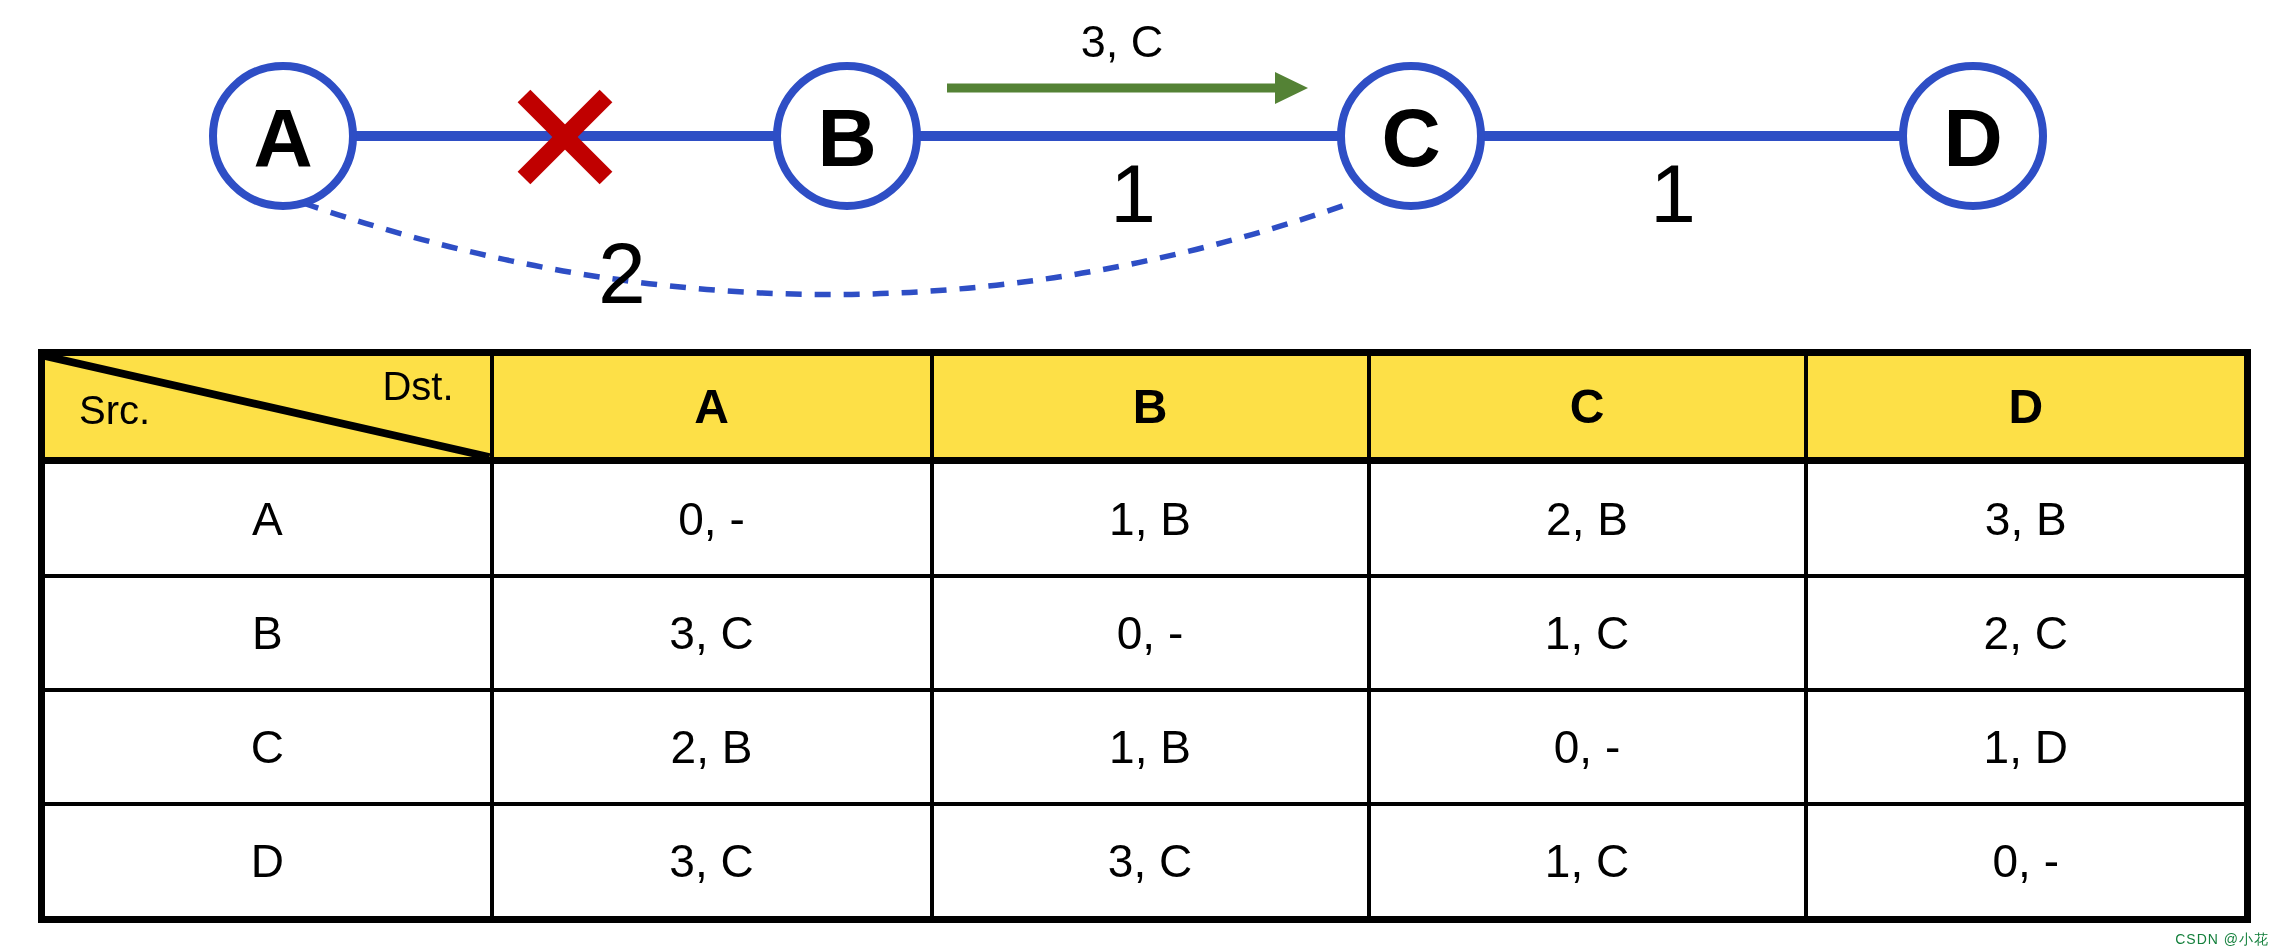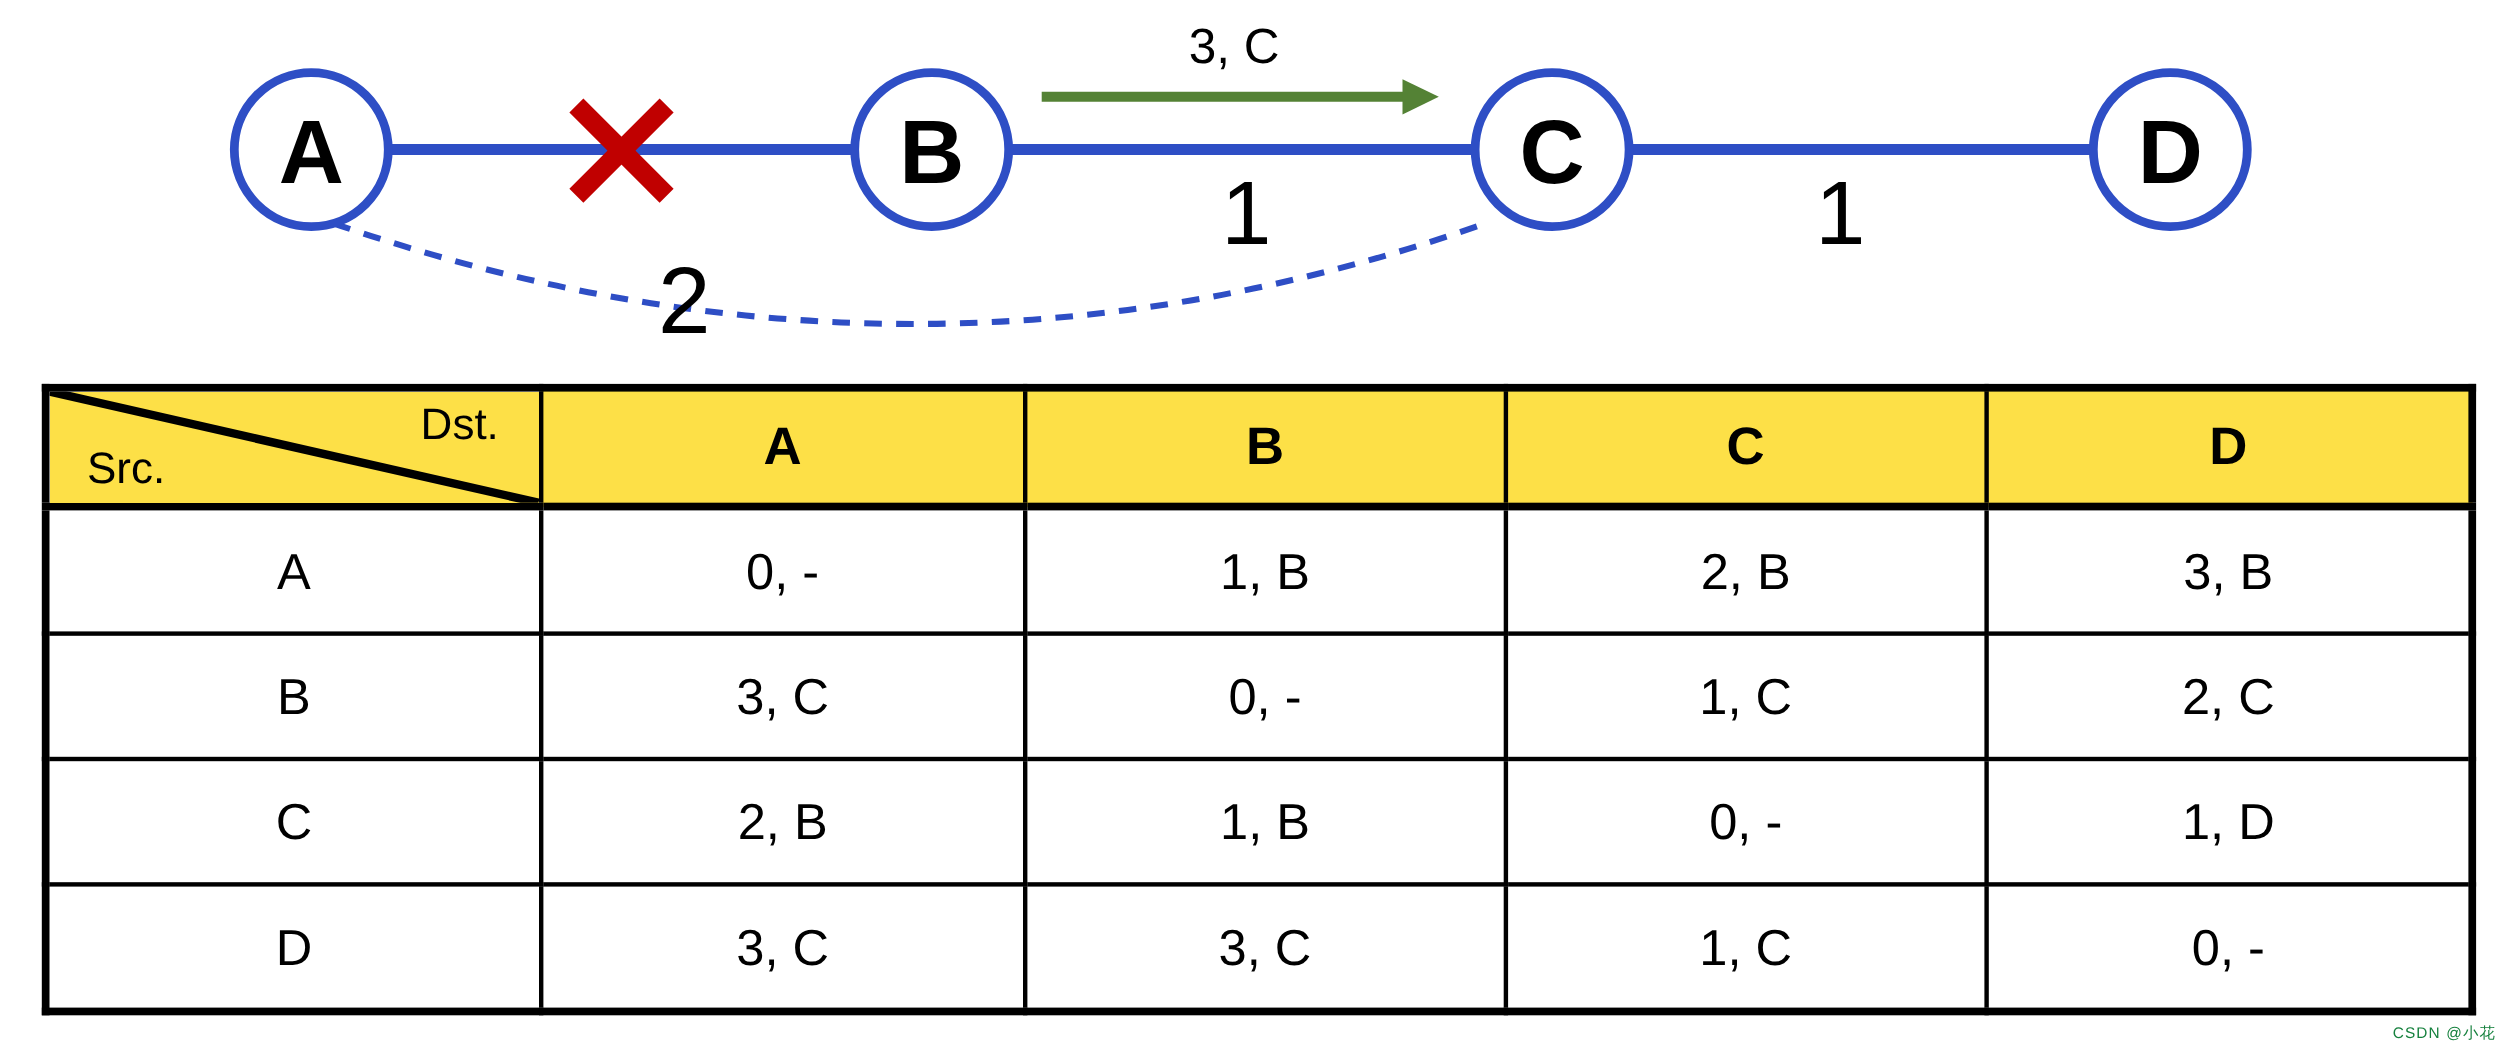--- a/index.html
+++ b/index.html
@@ -45,21 +45,21 @@
     color:#000;
   }
   td.highlight{color:#c00000;}
   th.corner{position:relative;padding:0;}
   .corner-svg{position:absolute;left:0;top:0;width:100%;height:100%;}
   .corner-dst{
     position:absolute;top:8px;right:36px;
     font-weight:normal;font-size:40px;color:#000;
   }
   .corner-src{
-    position:absolute;bottom:8px;left:34px;
+    position:absolute;bottom:24px;left:34px;
     font-weight:normal;font-size:40px;color:#000;
   }
   .watermark{
     position:absolute;right:8px;bottom:3px;
     font-size:14px;color:#15803d;letter-spacing:1px;
   }
 </style>
 </head>
 <body>
 

